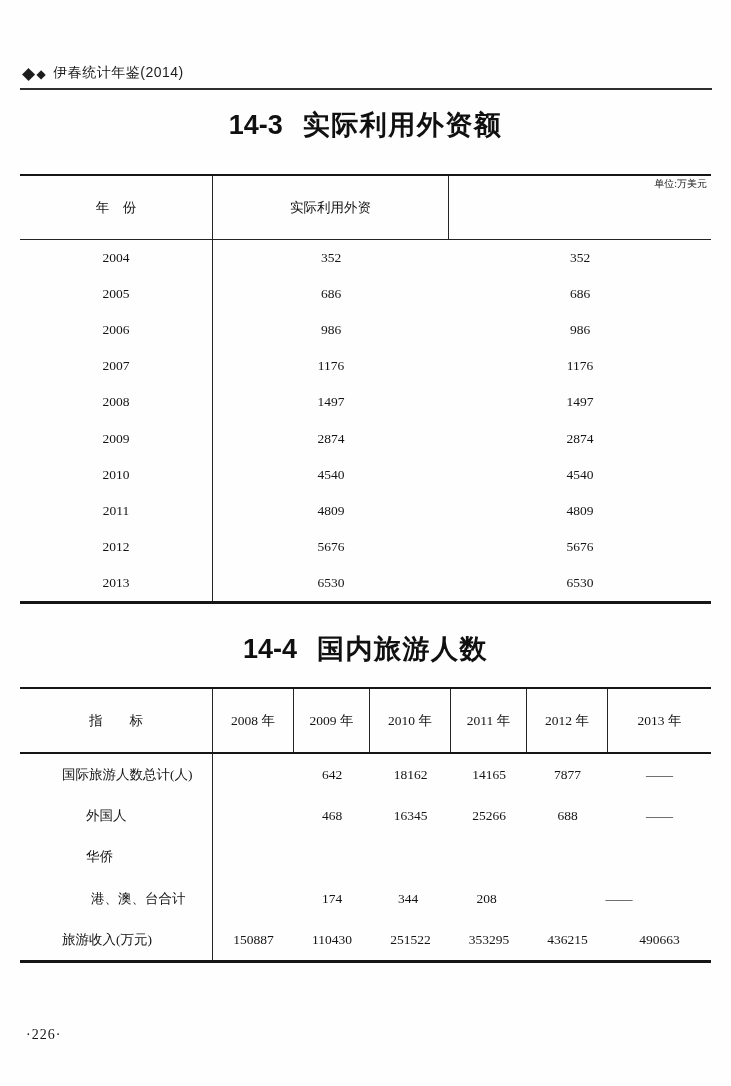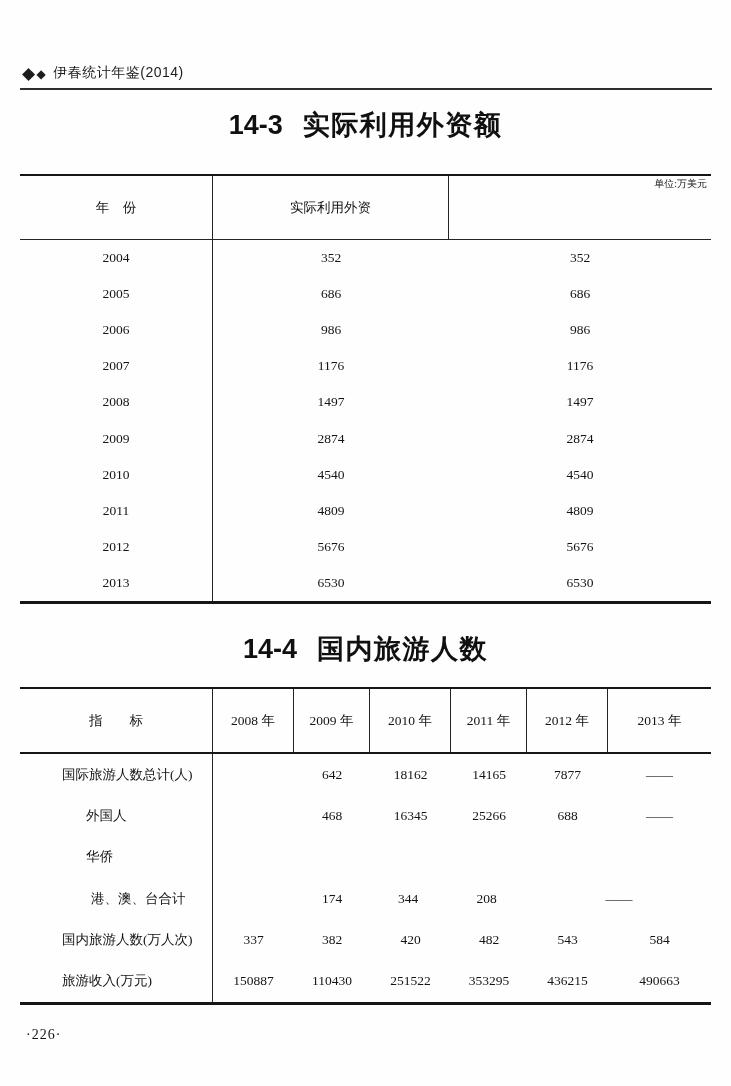--- a/index.html
+++ b/index.html
@@ -185,29 +185,20 @@
     </div>
     <div class="row">
       <div class="cell lc ind2">港、澳、台合计</div>
       <div class="cell w1"></div>
       <div class="cell w2">174</div>
       <div class="cell w4">344</div>
       <div class="cell w5">208</div>
       <div class="cell w6">——</div>
     </div>
     <div class="row">
-      <div class="cell lc ind0">国内旅游人数(万人次)</div>
-      <div class="cell w1">337</div>
-      <div class="cell w2">382</div>
-      <div class="cell w3">420</div>
-      <div class="cell w4">482</div>
-      <div class="cell w5">543</div>
-      <div class="cell w6">584</div>
-    </div>
-    <div class="row">
       <div class="cell lc ind0">旅游收入(万元)</div>
       <div class="cell w1">150887</div>
       <div class="cell w2">110430</div>
       <div class="cell w3">251522</div>
       <div class="cell w4">353295</div>
       <div class="cell w5">436215</div>
       <div class="cell w6">490663</div>
     </div>
   </div>
 

